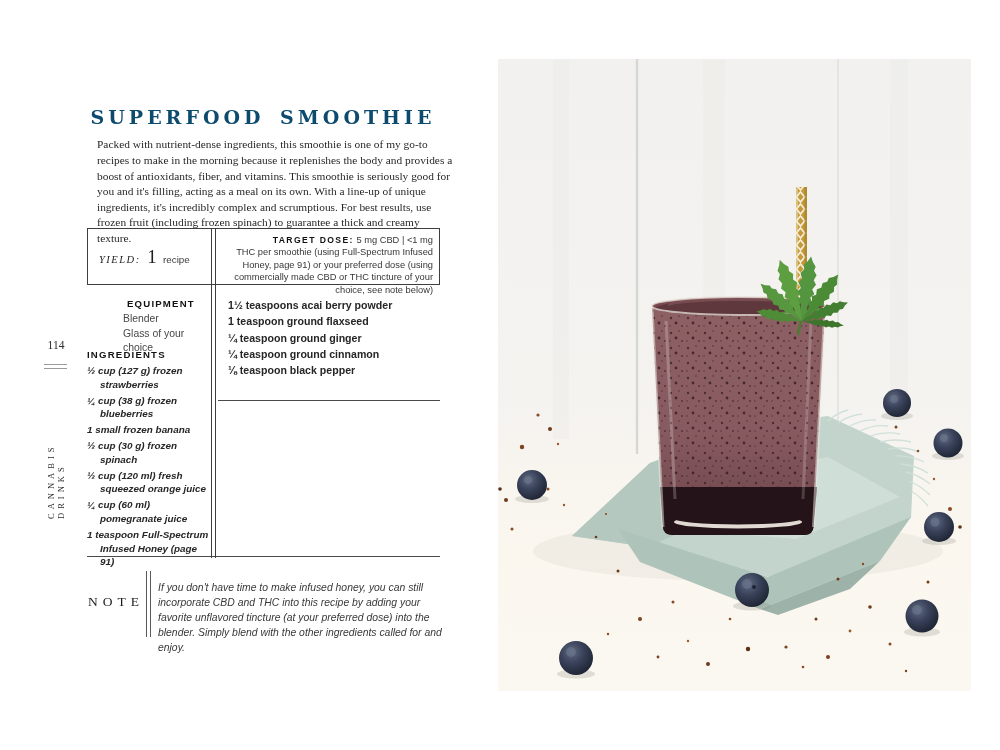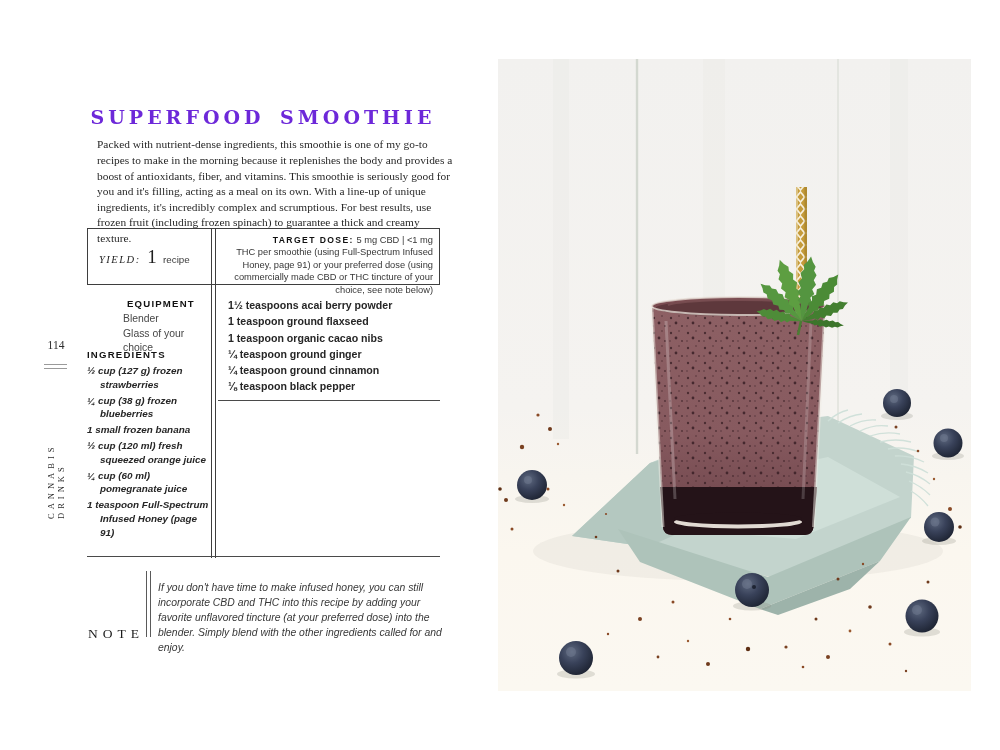--- a/index.html
+++ b/index.html
@@ -3,21 +3,21 @@
 <meta charset="utf-8">
 <style>
   html,body{margin:0;padding:0;background:#ffffff;}
   .page{position:relative;width:1000px;height:750px;background:#ffffff;overflow:hidden;
         font-family:"Liberation Sans",sans-serif;color:#222;}
   .serif{font-family:"Liberation Serif",serif;}
 
   
   .title{position:absolute;left:80px;top:93px;width:366px;text-align:center;
          font-family:"DejaVu Serif",serif;font-weight:bold;font-size:19px;
-         letter-spacing:4px;word-spacing:5px;color:#6d28d9;}
+         letter-spacing:4px;word-spacing:5px;color:#0c4a6e;}
   .intro{position:absolute;left:97px;top:126px;width:358px;
          font-family:"Liberation Serif",serif;font-size:11.4px;line-height:15.6px;
          color:#272727;text-align:left;}
 
   .infobox{position:absolute;left:87px;top:228px;width:351px;height:55px;
            border:1px solid #3e3e3e;background:transparent;}
   .dbl-v{position:absolute;left:211px;top:228px;height:330px;width:3px;
          border-left:1px solid #3e3e3e;border-right:1px solid #3e3e3e;}
   .hline{position:absolute;background:#4a4a4a;height:1px;}
   .rule-mid{left:218px;top:400px;width:222px;}
@@ -45,21 +45,21 @@
               font-size:9.9px;font-weight:bold;color:#262626;line-height:13.8px;font-style:italic;}
   ul.ing-list li{padding-left:13px;text-indent:-13px;margin-bottom:2px;}
 
   ul.ing-list2{position:absolute;left:228px;top:297px;width:210px;margin:0;padding:0;list-style:none;
                font-size:10.6px;font-weight:bold;color:#262626;line-height:16.3px;}
   ul.ing-list2 li{margin-bottom:0;}
 
   .instructions{position:absolute;left:228px;top:413px;width:208px;
                 font-size:10.6px;line-height:15.2px;color:#474747;}
 
-  .note-label{position:absolute;left:88px;top:626px;font-family:"Liberation Serif",serif;
+  .note-label{position:absolute;left:88px;top:594px;font-family:"Liberation Serif",serif;
               font-size:13.5px;letter-spacing:5px;color:#1b1b1b;}
   .note-dbl{position:absolute;left:146px;top:571px;height:66px;width:3px;
             border-left:1px solid #5a5a5a;border-right:1px solid #5a5a5a;}
   .note-text{position:absolute;left:158px;top:570px;width:292px;font-style:italic;
              font-size:10.4px;line-height:15px;color:#383838;}
 
   .pagenum{position:absolute;left:40px;top:339px;width:32px;text-align:center;
            font-family:"Liberation Serif",serif;font-size:11.5px;color:#2c2c2c;}
   .pagenum-rule{position:absolute;left:44px;top:364px;width:23px;height:3px;
                 border-top:1px solid #9a9a9a;border-bottom:1px solid #9a9a9a;}
@@ -99,29 +99,29 @@
   <div class="eq-items">
     <div>Blender</div>
     <div>Glass of your choice</div>
   </div>
 
   <div class="colhead ing-head">INGREDIENTS</div>
   <ul class="ing-list">
     <li>½ cup (127 g) frozen strawberries</li>
     <li>¼ cup (38 g) frozen blueberries</li>
     <li>1 small frozen banana</li>
+    <li>½ cup (30 g) frozen spinach</li>
     <li>½ cup (120 ml) fresh squeezed orange juice</li>
     <li>¼ cup (60 ml) pomegranate juice</li>
     <li>1 teaspoon Full-Spectrum Infused Honey (page 91)</li>
   </ul>
 
   <ul class="ing-list2">
     <li>1½ teaspoons acai berry powder</li>
     <li>1 teaspoon ground flaxseed</li>
-    <li>1 teaspoon organic cacao nibs</li>
     <li>¼ teaspoon ground ginger</li>
     <li>¼ teaspoon ground cinnamon</li>
     <li>⅛ teaspoon black pepper</li>
   </ul>
 
 
   <div class="note-label serif">NOTE</div>
   <div class="note-dbl"></div>
   <p class="note-text">If you don't have time to make infused honey, you can still incorporate CBD and THC into this recipe by adding your favorite unflavored tincture (at your preferred dose) into the blender. Simply blend with the other ingredients called for and enjoy.</p>
 

